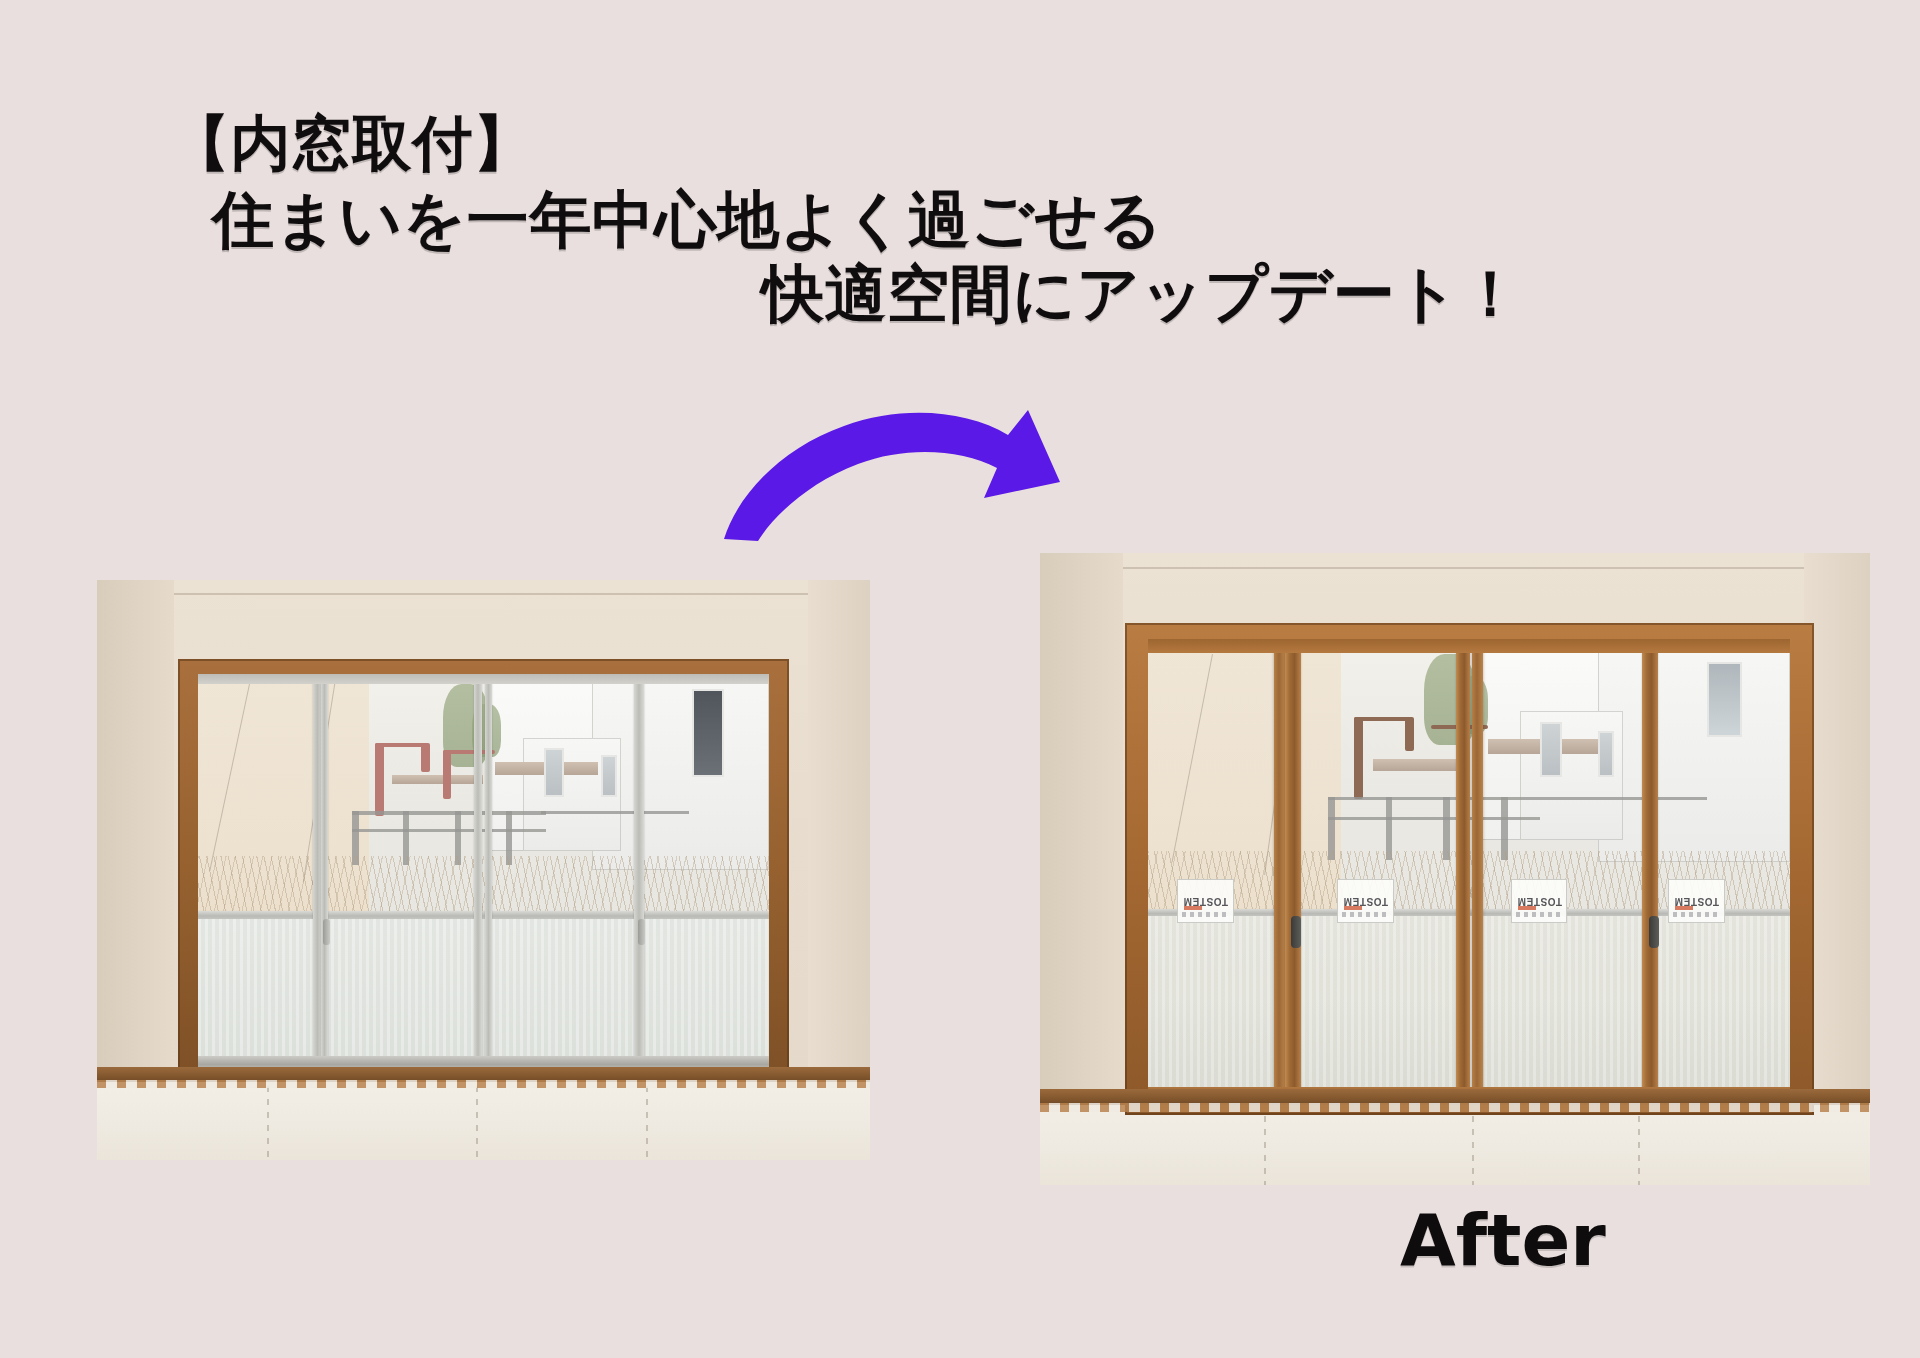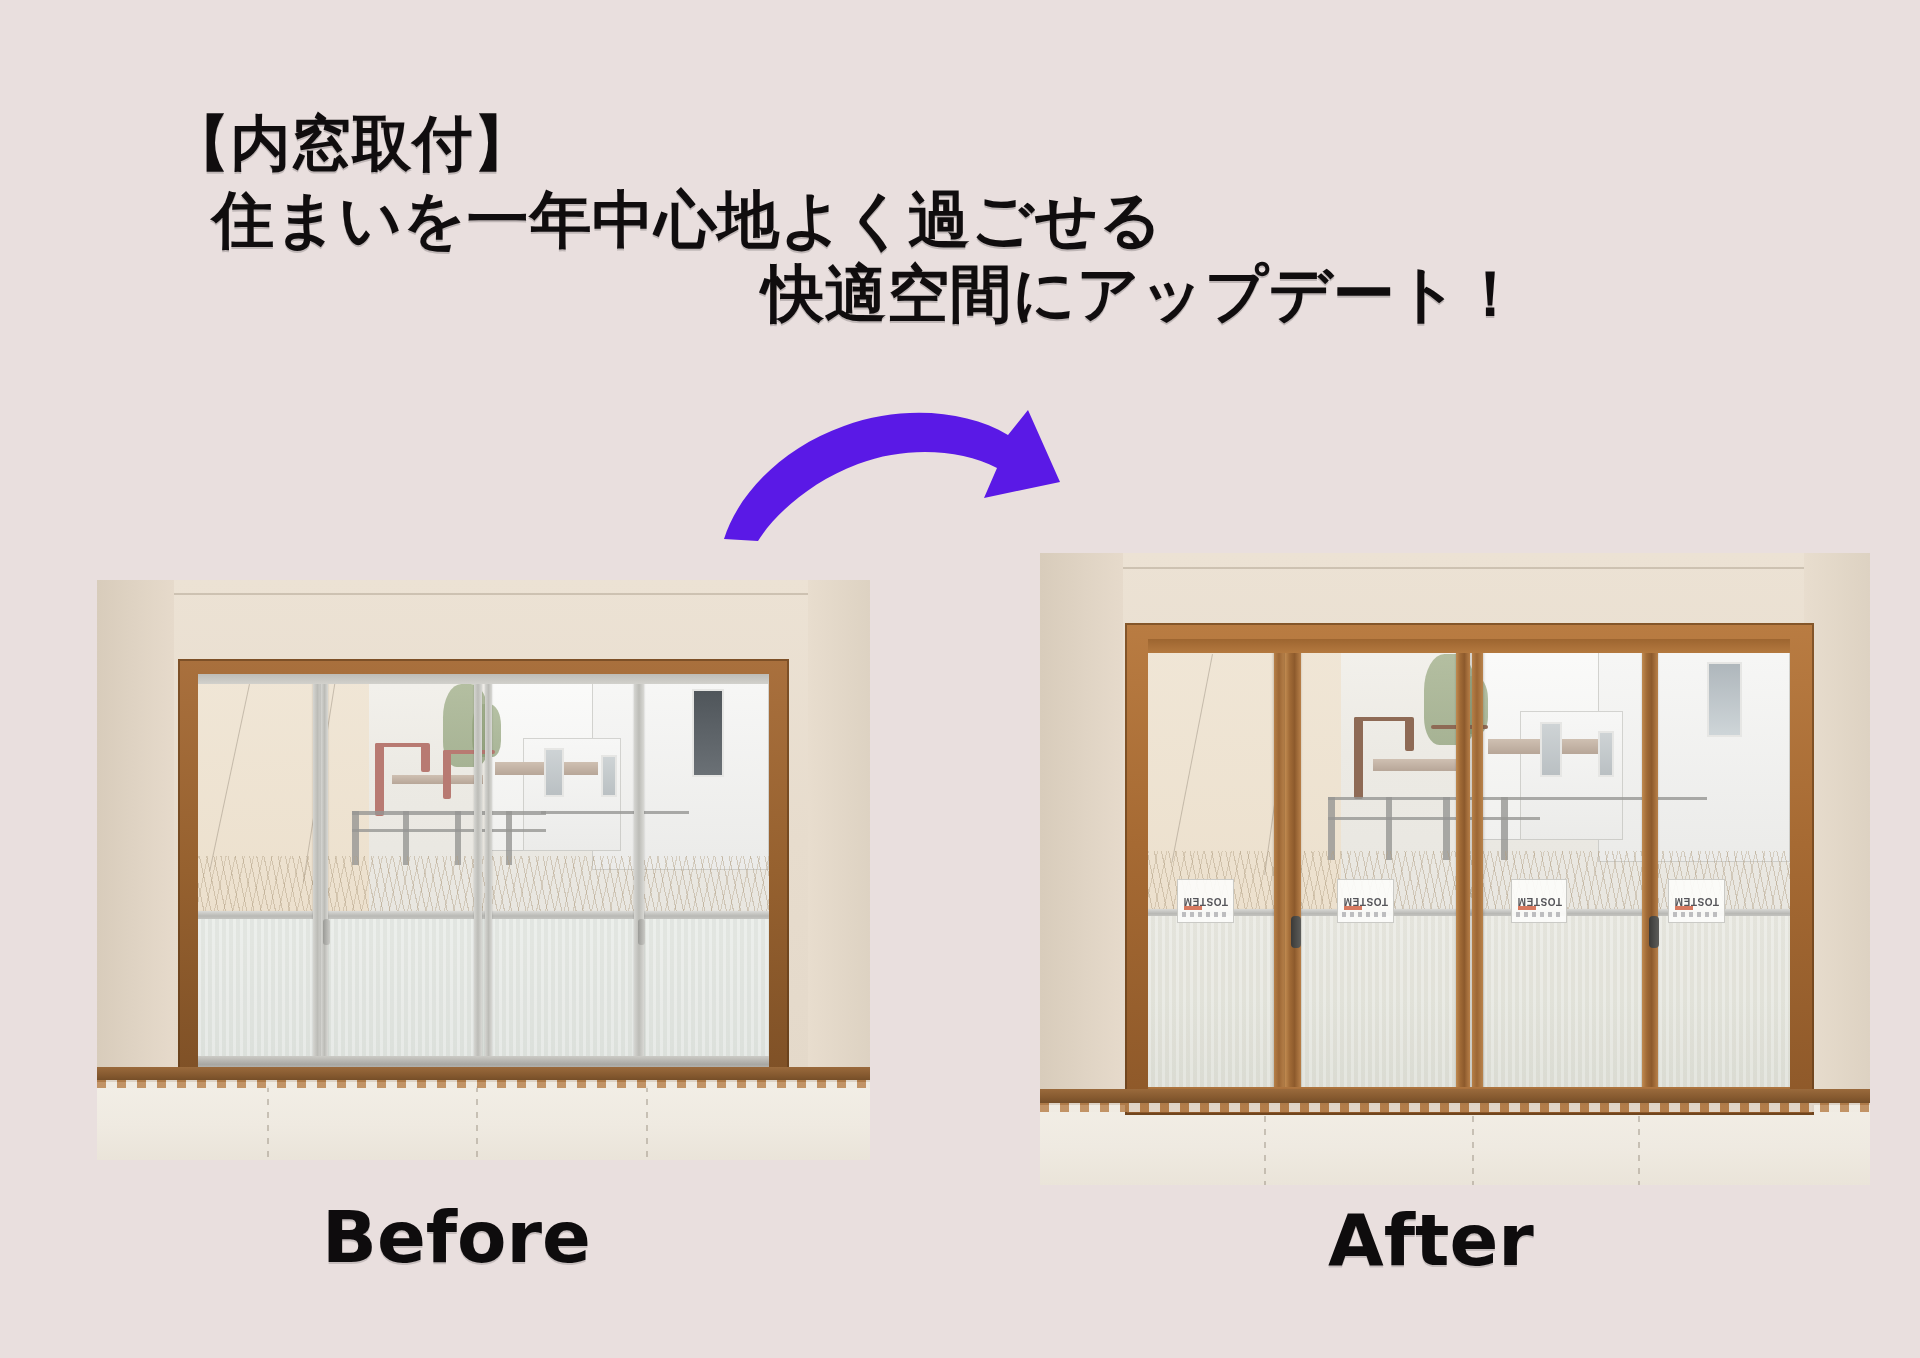--- a/index.html
+++ b/index.html
@@ -142,21 +142,21 @@
     background:repeating-linear-gradient(90deg,rgba(150,150,155,.6) 0 4px,transparent 4px 8px);}
   .sticker u{position:absolute;left:6px;bottom:12px;width:18px;height:4px;
     background:#d05a3a;opacity:.8;}
 
   
   .caption{position:absolute;
     font-family:"DejaVu Sans","Liberation Sans",sans-serif;
     font-weight:700;color:#0e0c0d;font-size:72px;
     text-shadow:0 2px 0 rgba(0,0,0,.15);}
   .cap-before{left:322px;top:1195px;}
-  .cap-after{left:1328px;top:1198px;}
+  .cap-after{left:1400px;top:1198px;}
 </style>
 </head>
 <body style="background: rgb(233, 223, 222);">
 
 <div class="stage">
 
   <div class="headline">
     <div class="hl-line hl1" style="color: rgb(16, 13, 14);">【内窓取付】</div>
     <div class="hl-line hl2" style="color: rgb(16, 13, 14);">住まいを一年中心地よく過ごせる</div>
     <div class="hl-line hl3" style="color: rgb(16, 13, 14);">快適空間にアップデート！</div>
@@ -338,16 +338,15 @@
           <div class="header-bar wood" style="height:3.0%"></div>
           <div class="sill wood" style="height:3.0%"></div>
         </div>
       </div>
 
       <div class="baseboard" style="bottom:12.6%"></div>
       <div class="puzzle-edge" style="bottom:11.6%"></div>
     </div>
   </div>
 
-  <div class="caption cap-before">Before</div>
   <div class="caption cap-after">After</div>
 
 </div>
 
 </body></html>

